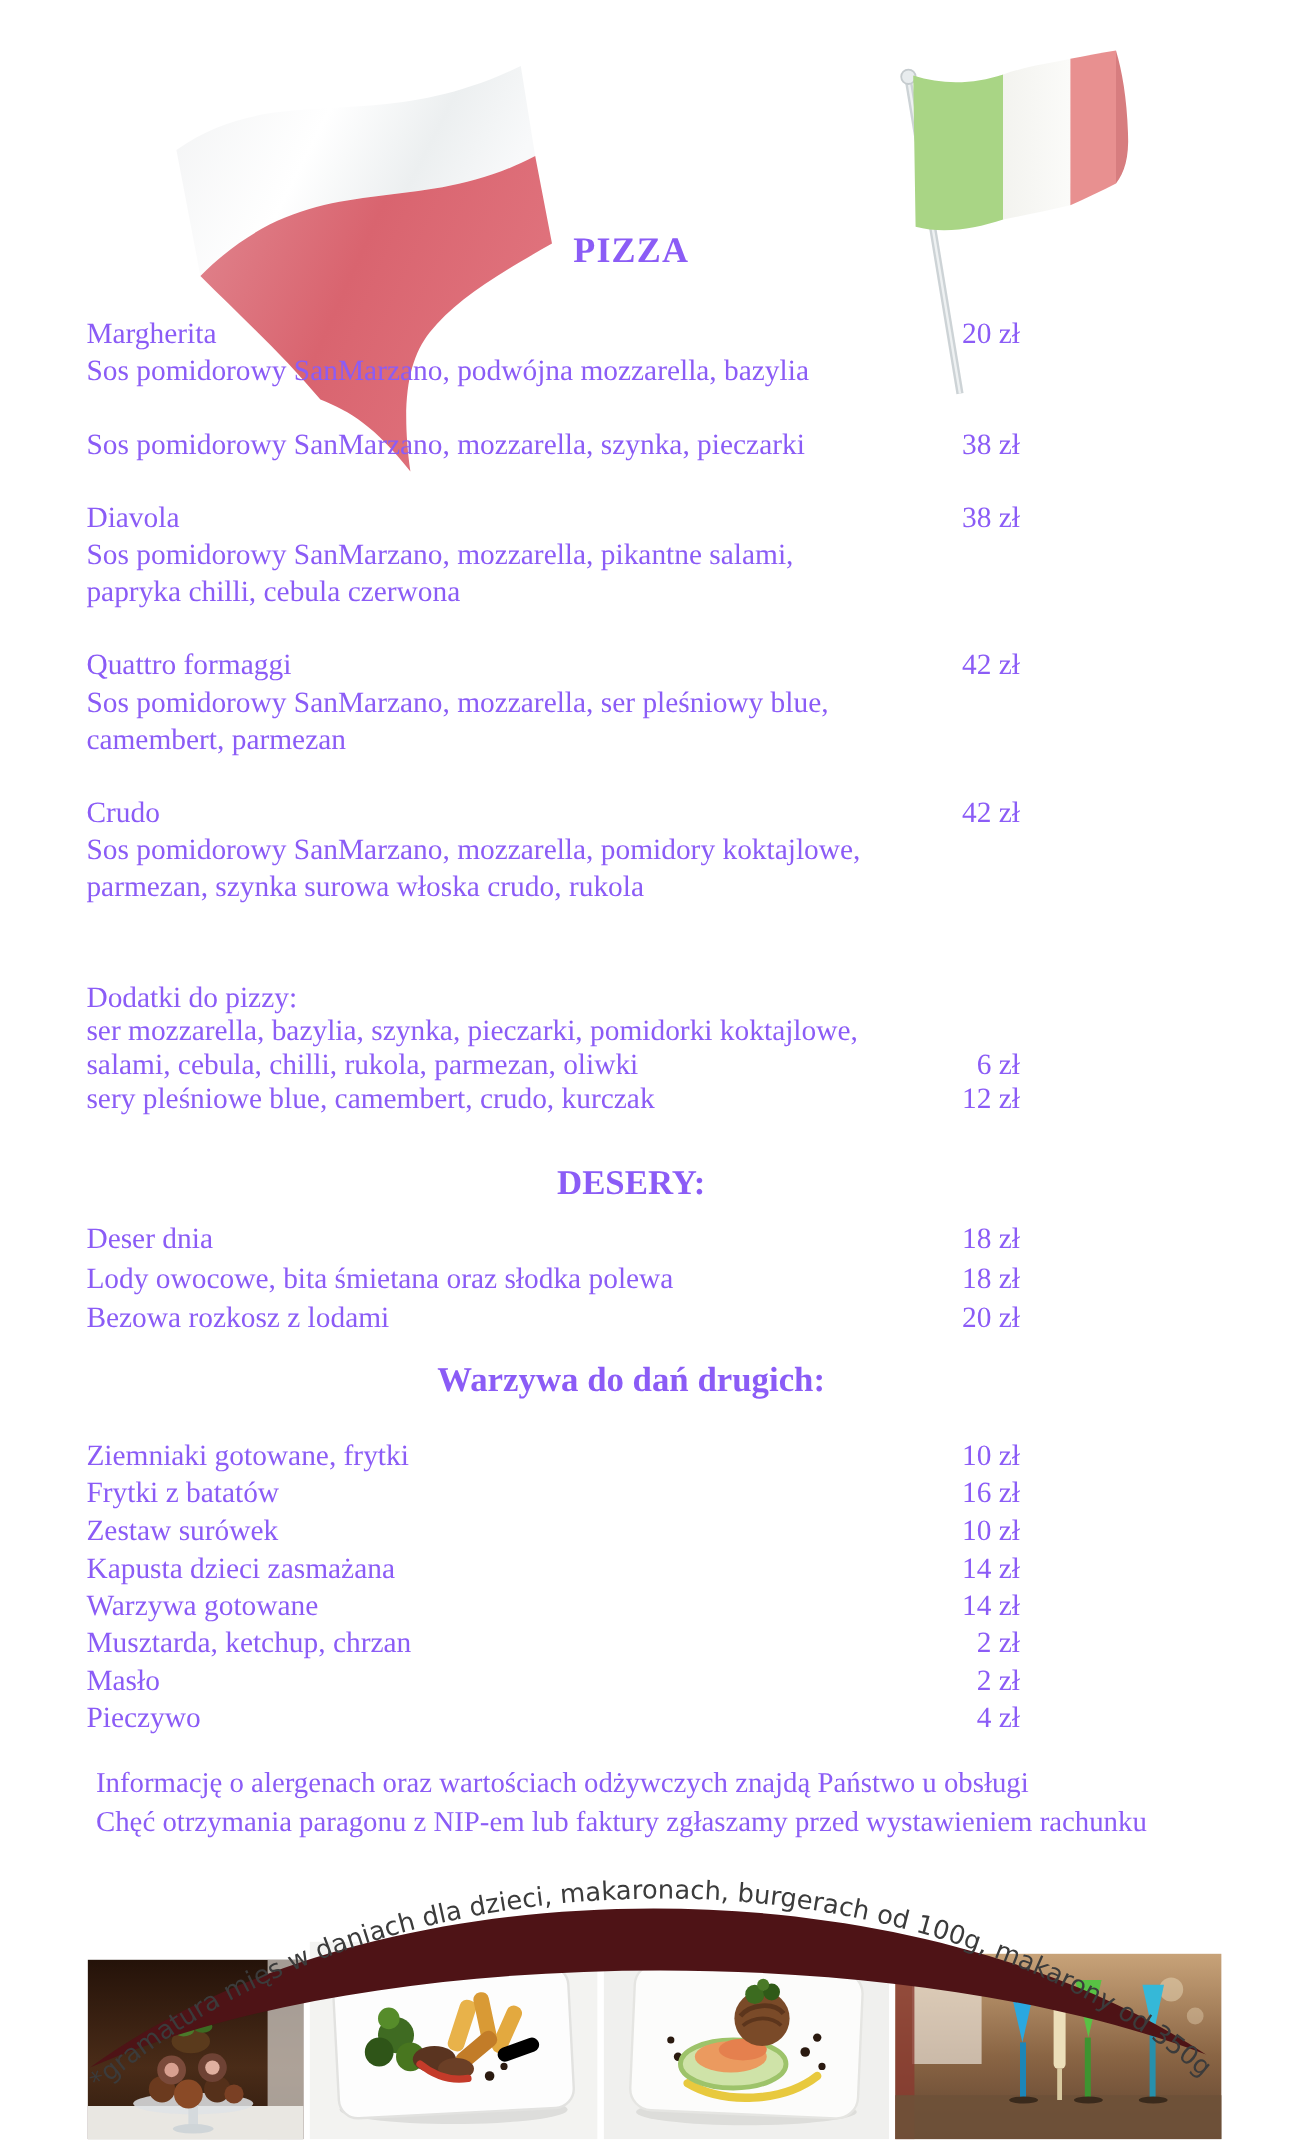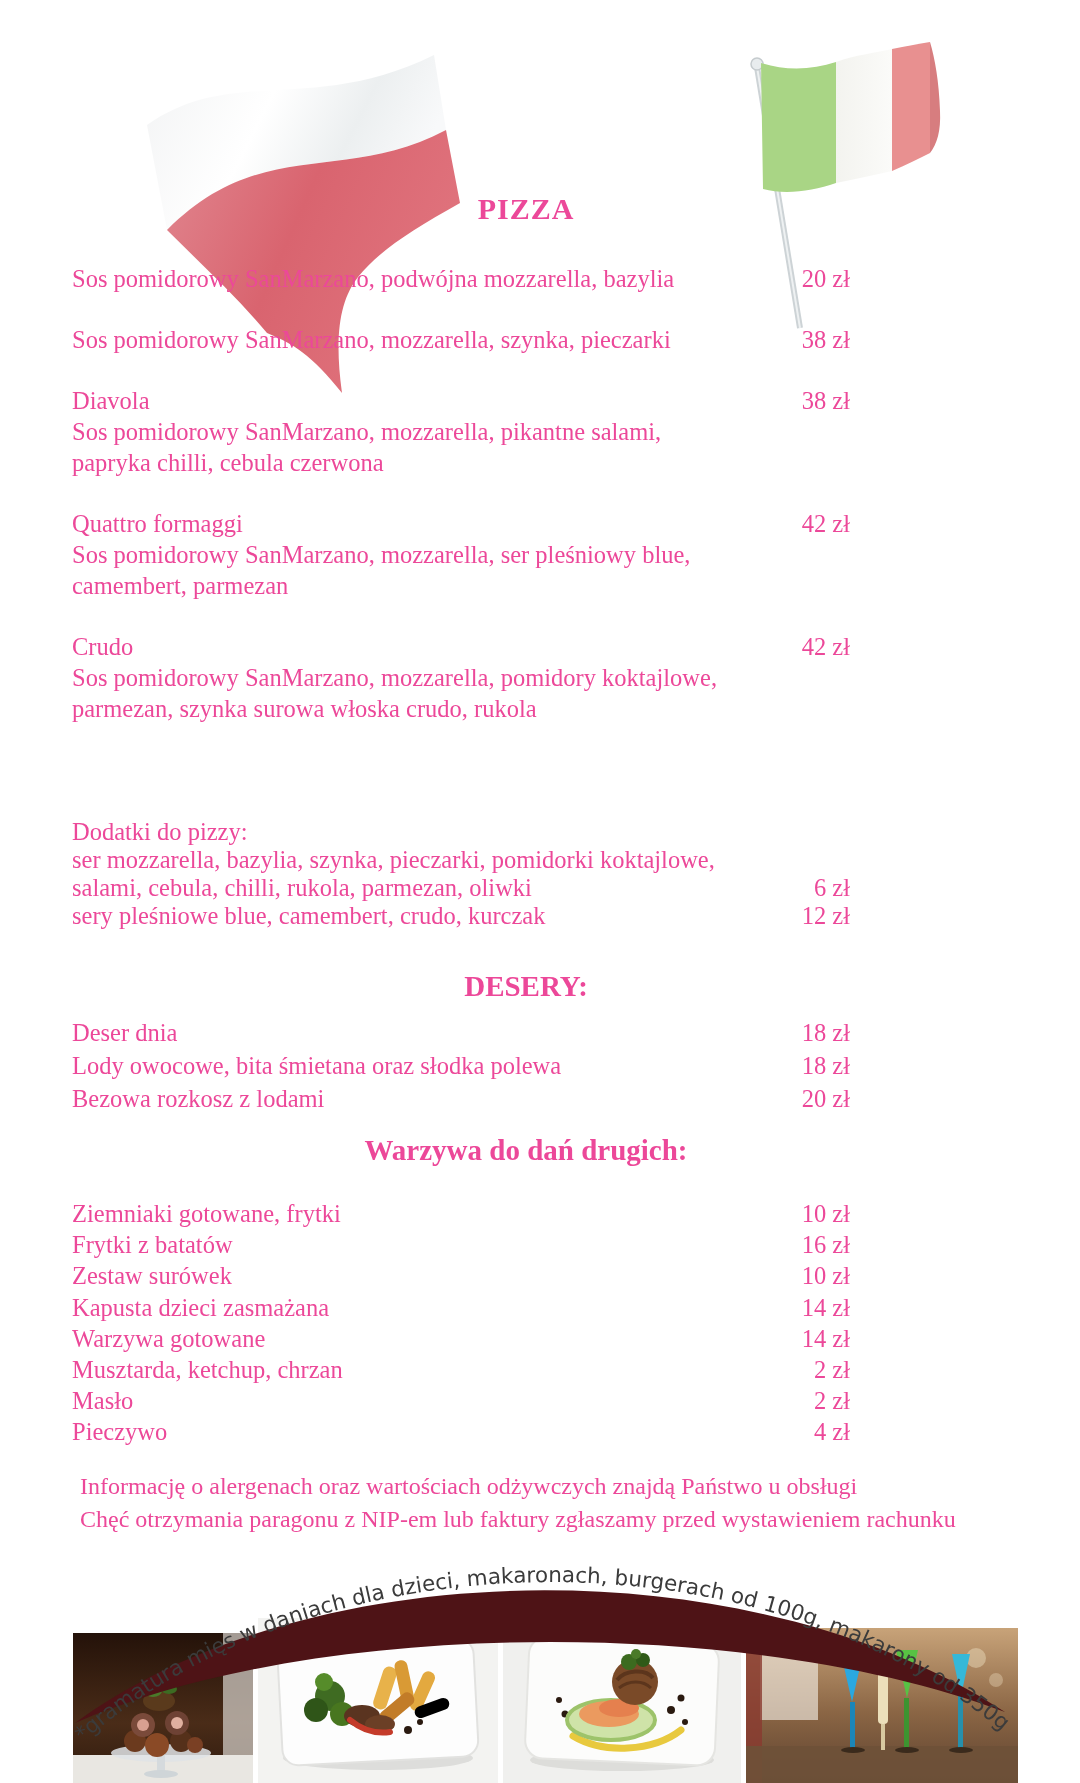--- a/index.html
+++ b/index.html
@@ -1,17 +1,17 @@
 <!DOCTYPE html>
 <html><head>
 <meta charset="utf-8">
 <style>
   html,body{margin:0;padding:0;background:#fff;}
   #page{position:relative;width:1080px;height:1783px;background:#ffffff;overflow:hidden;
-        font-family:"Liberation Serif", serif;color:#ec4899;}
+        font-family:"Liberation Serif", serif;color:#8b5cf6;}
   .hline{position:absolute;left:0;right:28px;text-align:center;font-weight:bold;}
   #pizza-heading{top:192px;font-size:30px;letter-spacing:1px;}
   #desserts-heading{top:970px;font-size:29px;}
   #sides-heading{top:1134px;font-size:29px;}
   .list{position:absolute;left:72px;width:778px;font-size:24.5px;}
   #pizza-list{top:263px;line-height:31px;}
   .pizza-item{margin-bottom:30px;position:relative;}
   .pizza-item .price, .row .price{position:absolute;right:0;top:0;}
   .desc{max-width:700px;}
   .row{position:relative;}
@@ -65,20 +65,21 @@
     <path d="M206,29 C226,22 244,20 262,16 L262,138 C244,142 226,146 206,150 Z" fill="url(#itWhite)"></path>
     <path d="M262,16 C276,13 288,11 300,9 L300,120 C288,126 276,132 262,138 Z" fill="#e89090"></path>
     <path d="M300,9 L300,120 C307,111 311,98 310,78 C309,48 305,26 300,9 Z" fill="#d77d7f"></path>
   </svg>
 
   <div class="hline" id="pizza-heading">PIZZA</div>
 
   <div class="list" id="pizza-list">
 
       <div class="pizza-item">
+        <div>Margherita</div>
         <span class="price">20 zł</span>
         <div class="desc">
           <div>Sos pomidorowy SanMarzano, podwójna mozzarella, bazylia</div>
         </div>
       </div>
 
       <div class="pizza-item">
         <span class="price">38 zł</span>
         <div class="desc">
           <div>Sos pomidorowy SanMarzano, mozzarella, szynka, pieczarki</div>

